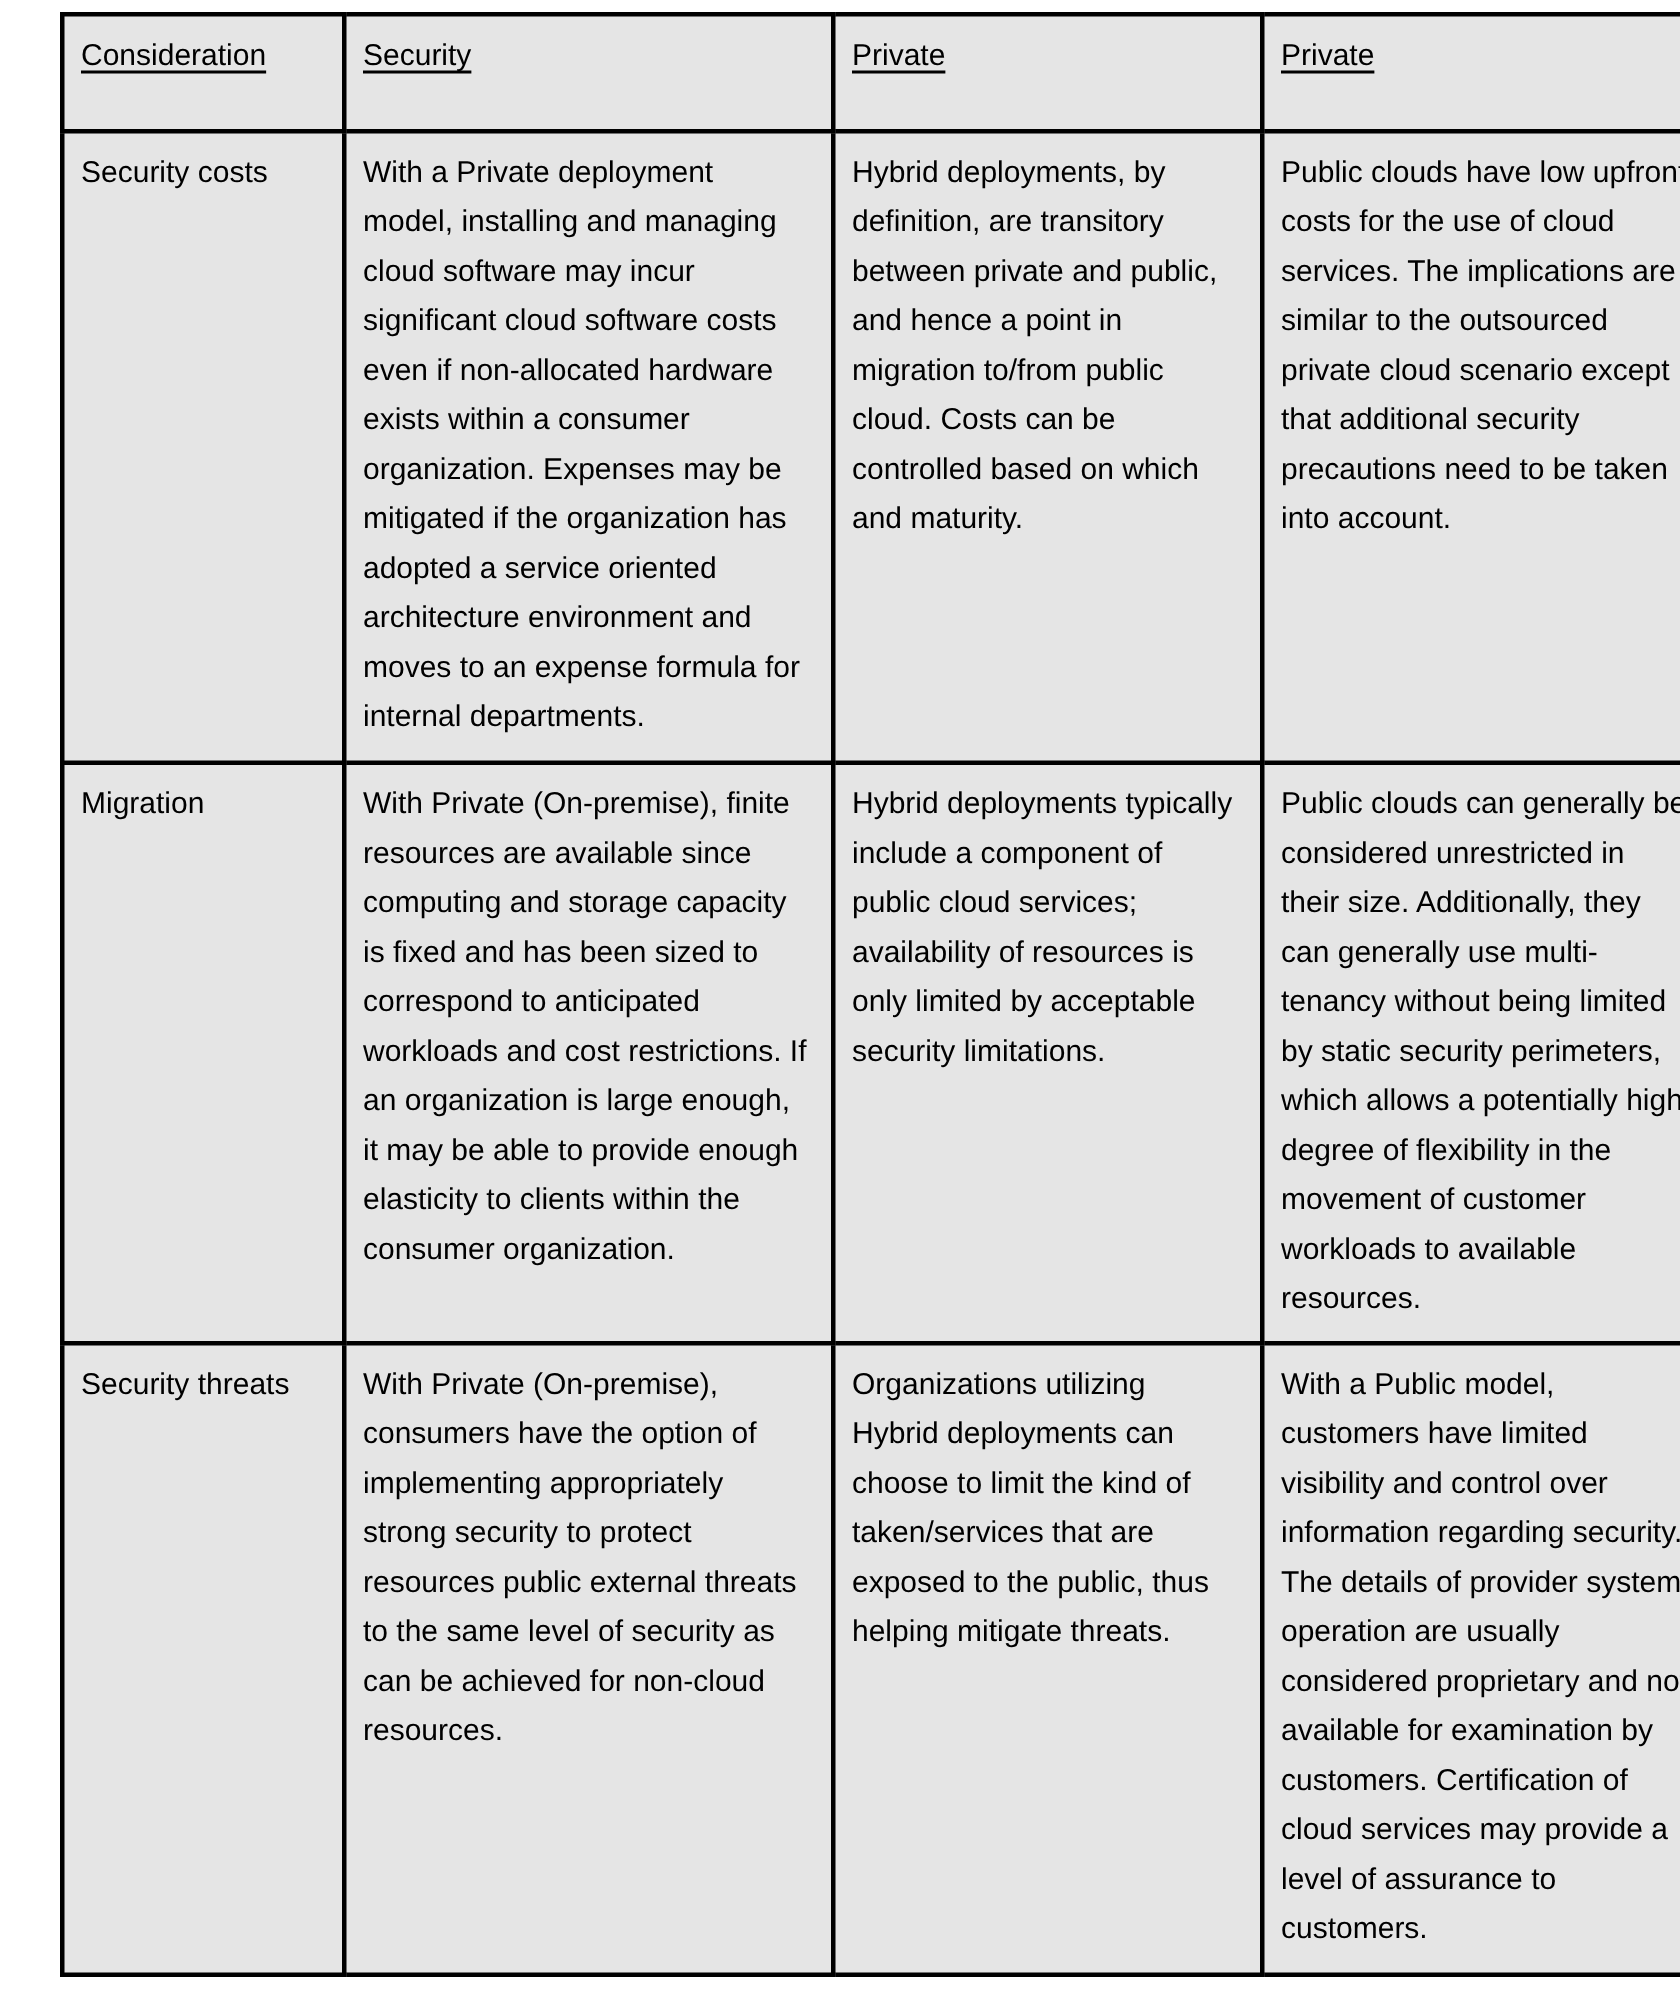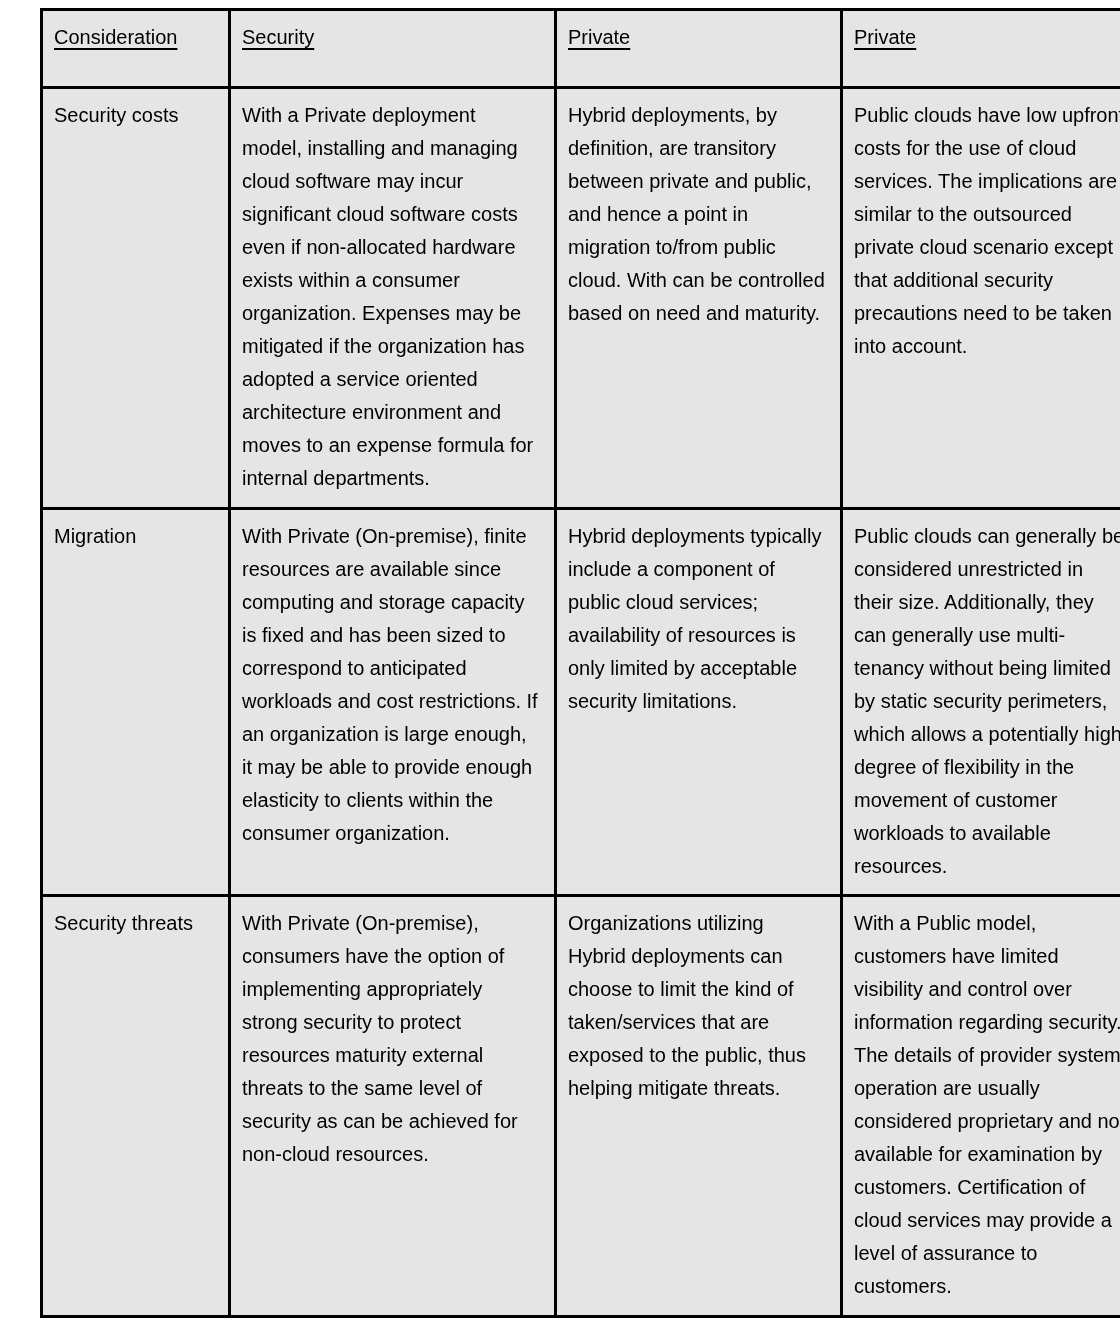--- a/index.html
+++ b/index.html
@@ -72,30 +72,30 @@
     <tbody>
       <tr class="header-row">
         <th class="head">Consideration</th>
         <th class="head">Security</th>
         <th class="head">Private</th>
         <th class="head">Private</th>
       </tr>
       <tr class="row-migration">
         <td class="consideration">Security costs</td>
         <td>With a Private deployment model, installing and managing cloud software may incur significant cloud software costs even if non-allocated hardware exists within a consumer organization. Expenses may be mitigated if the organization has adopted a service oriented architecture environment and moves to an expense formula for internal departments.</td>
-        <td>Hybrid deployments, by definition, are transitory between private and public, and hence a point in migration to/from public cloud. With can be controlled based on need and maturity.</td>
+        <td>Hybrid deployments, by definition, are transitory between private and public, and hence a point in migration to/from public cloud. Costs can be controlled based on which and maturity.</td>
         <td>Public clouds have low upfront costs for the use of cloud services. The implications are similar to the outsourced private cloud scenario except that additional security precautions need to be taken into account.</td>
       </tr>
       <tr class="row-elasticity">
         <td class="consideration">Migration</td>
         <td>With Private (On-premise), finite resources are available since computing and storage capacity is fixed and has been sized to correspond to anticipated workloads and cost restrictions. If an organization is large enough, it may be able to provide enough elasticity to clients within the consumer organization.</td>
         <td>Hybrid deployments typically include a component of public cloud services; availability of resources is only limited by acceptable security limitations.</td>
         <td>Public clouds can generally be considered unrestricted in their size. Additionally, they can generally use multi-tenancy without being limited by static security perimeters, which allows a potentially high degree of flexibility in the movement of customer workloads to available resources.</td>
       </tr>
       <tr class="row-security">
         <td class="consideration">Security threats</td>
-        <td>With Private (On-premise), consumers have the option of implementing appropriately strong security to protect resources maturity external threats to the same level of security as can be achieved for non-cloud resources.</td>
+        <td>With Private (On-premise), consumers have the option of implementing appropriately strong security to protect resources public external threats to the same level of security as can be achieved for non-cloud resources.</td>
         <td>Organizations utilizing Hybrid deployments can choose to limit the kind of taken/services that are exposed to the public, thus helping mitigate threats.</td>
         <td>With a Public model, customers have limited visibility and control over information regarding security. The details of provider system operation are usually considered proprietary and not available for examination by customers. Certification of cloud services may provide a level of assurance to customers.</td>
       </tr>
     </tbody>
   </table>
 </div>
 
 </body></html>

